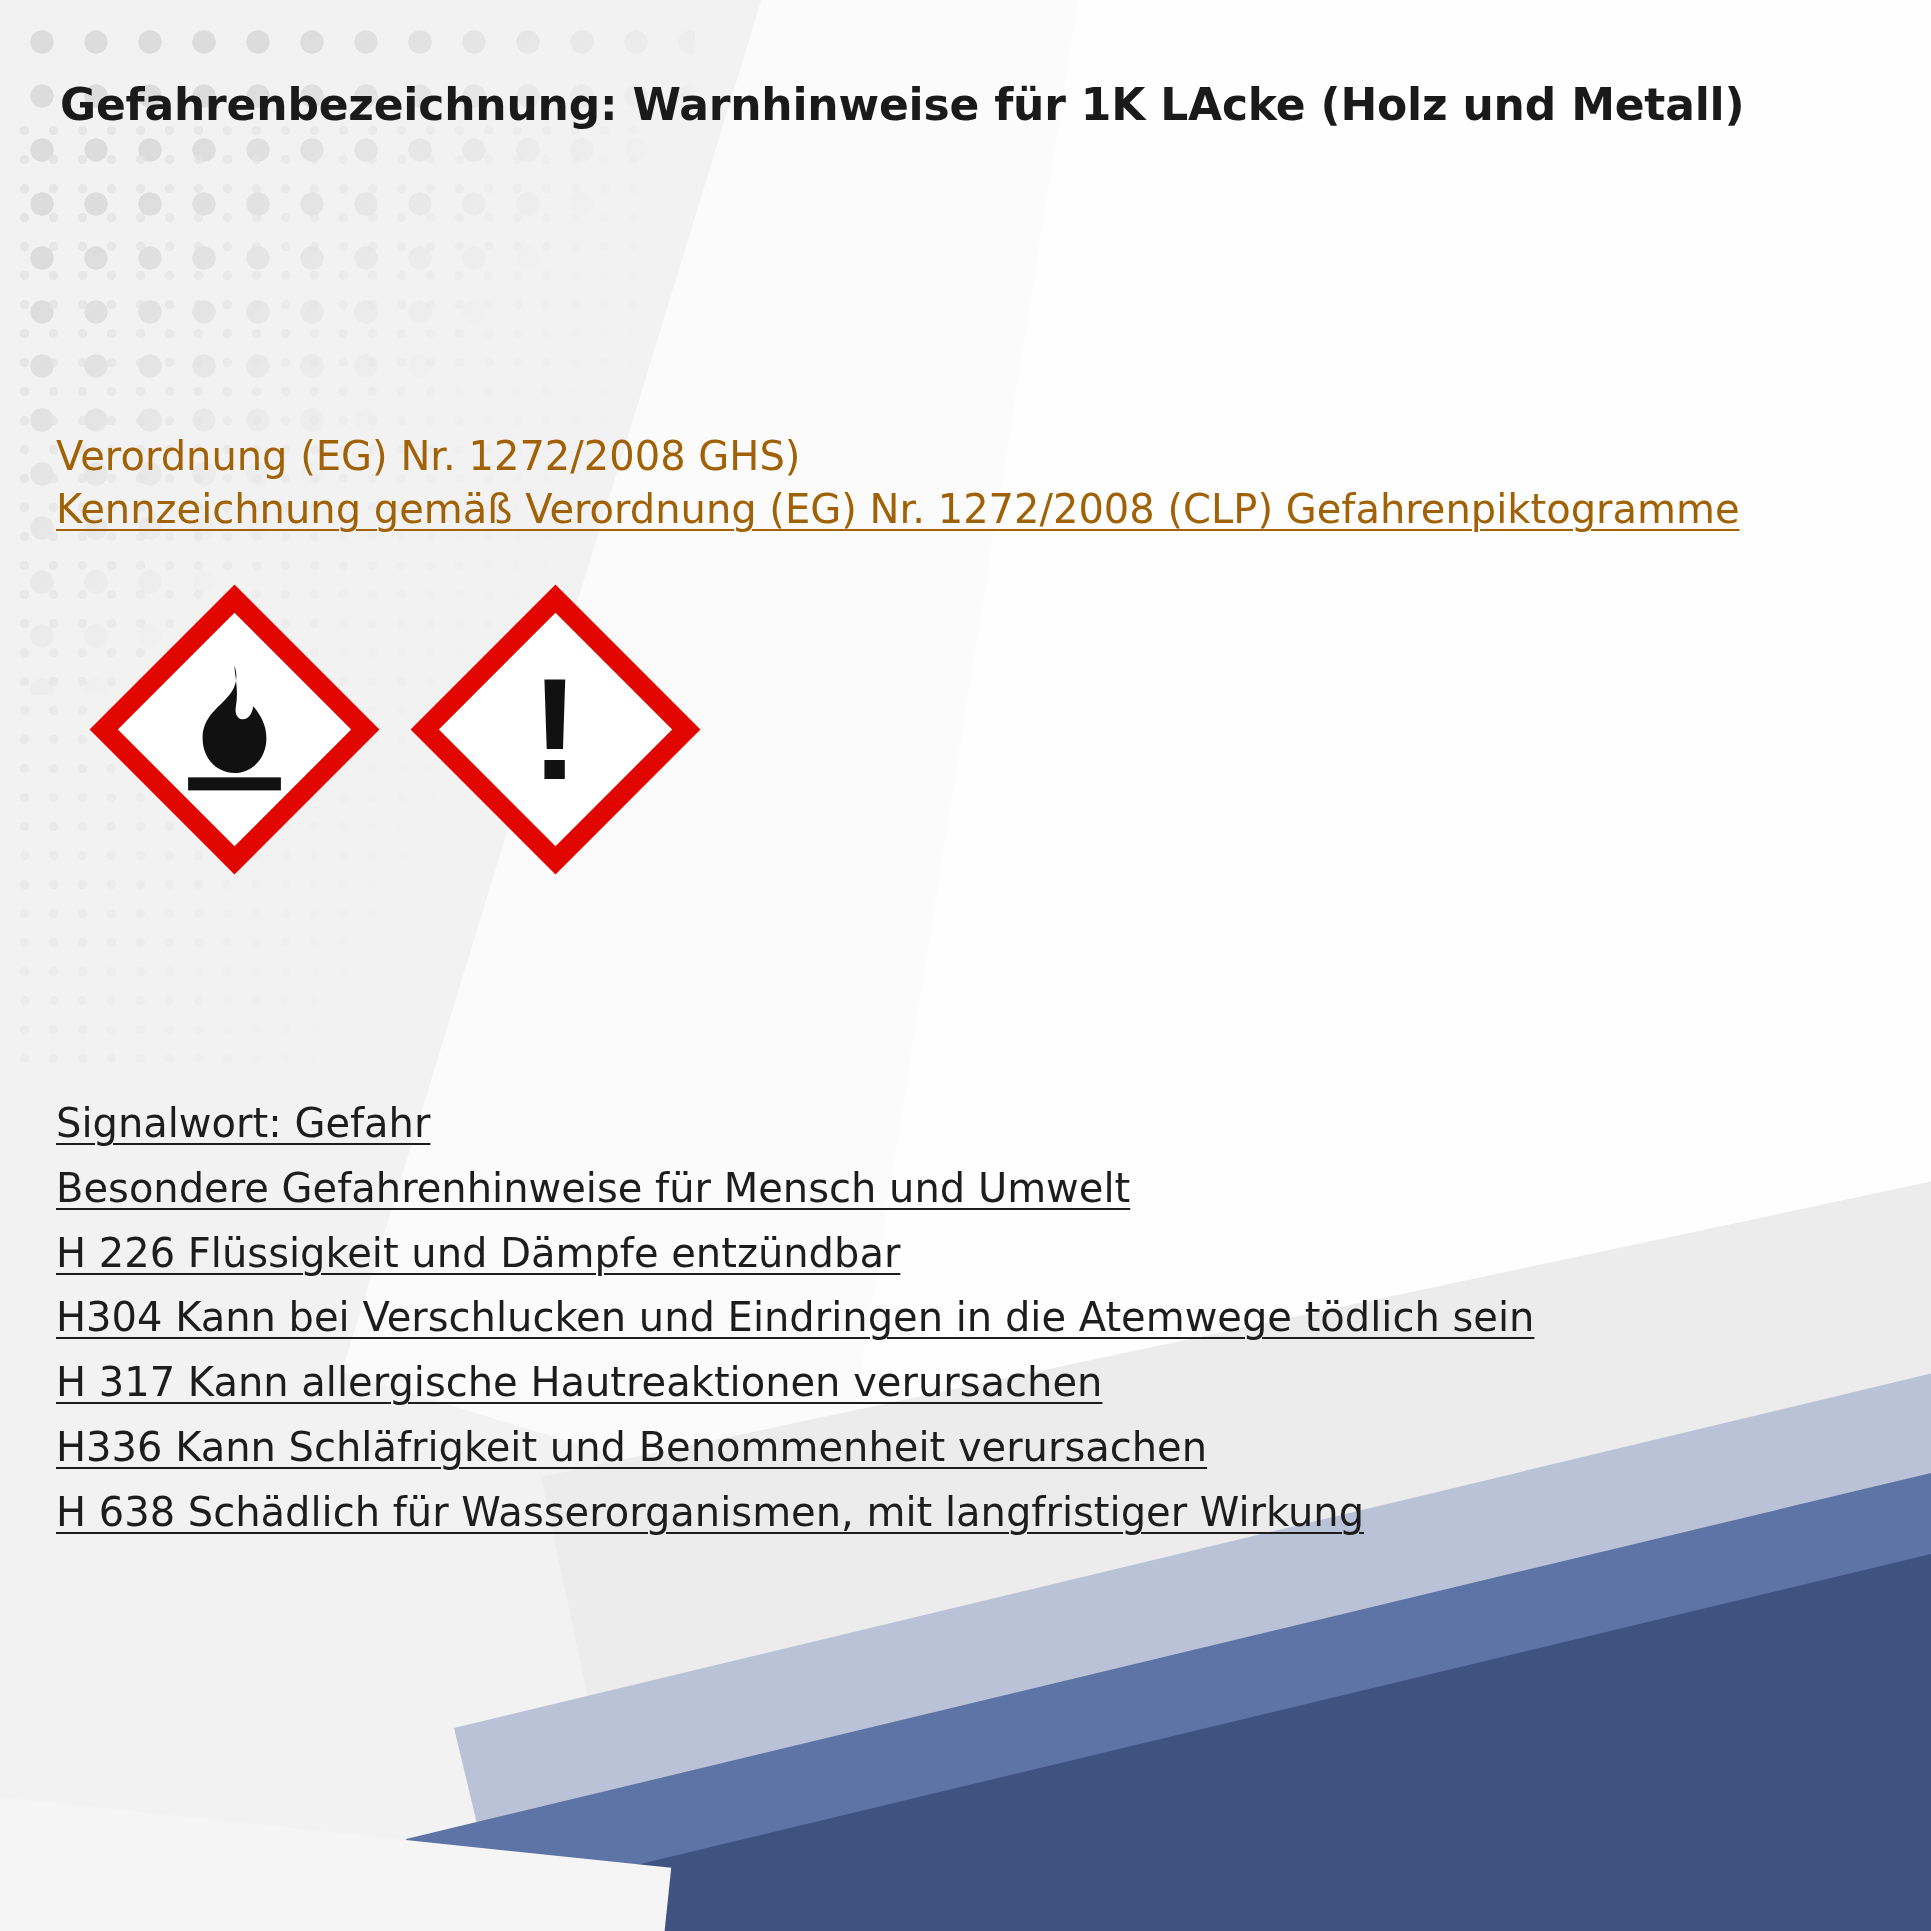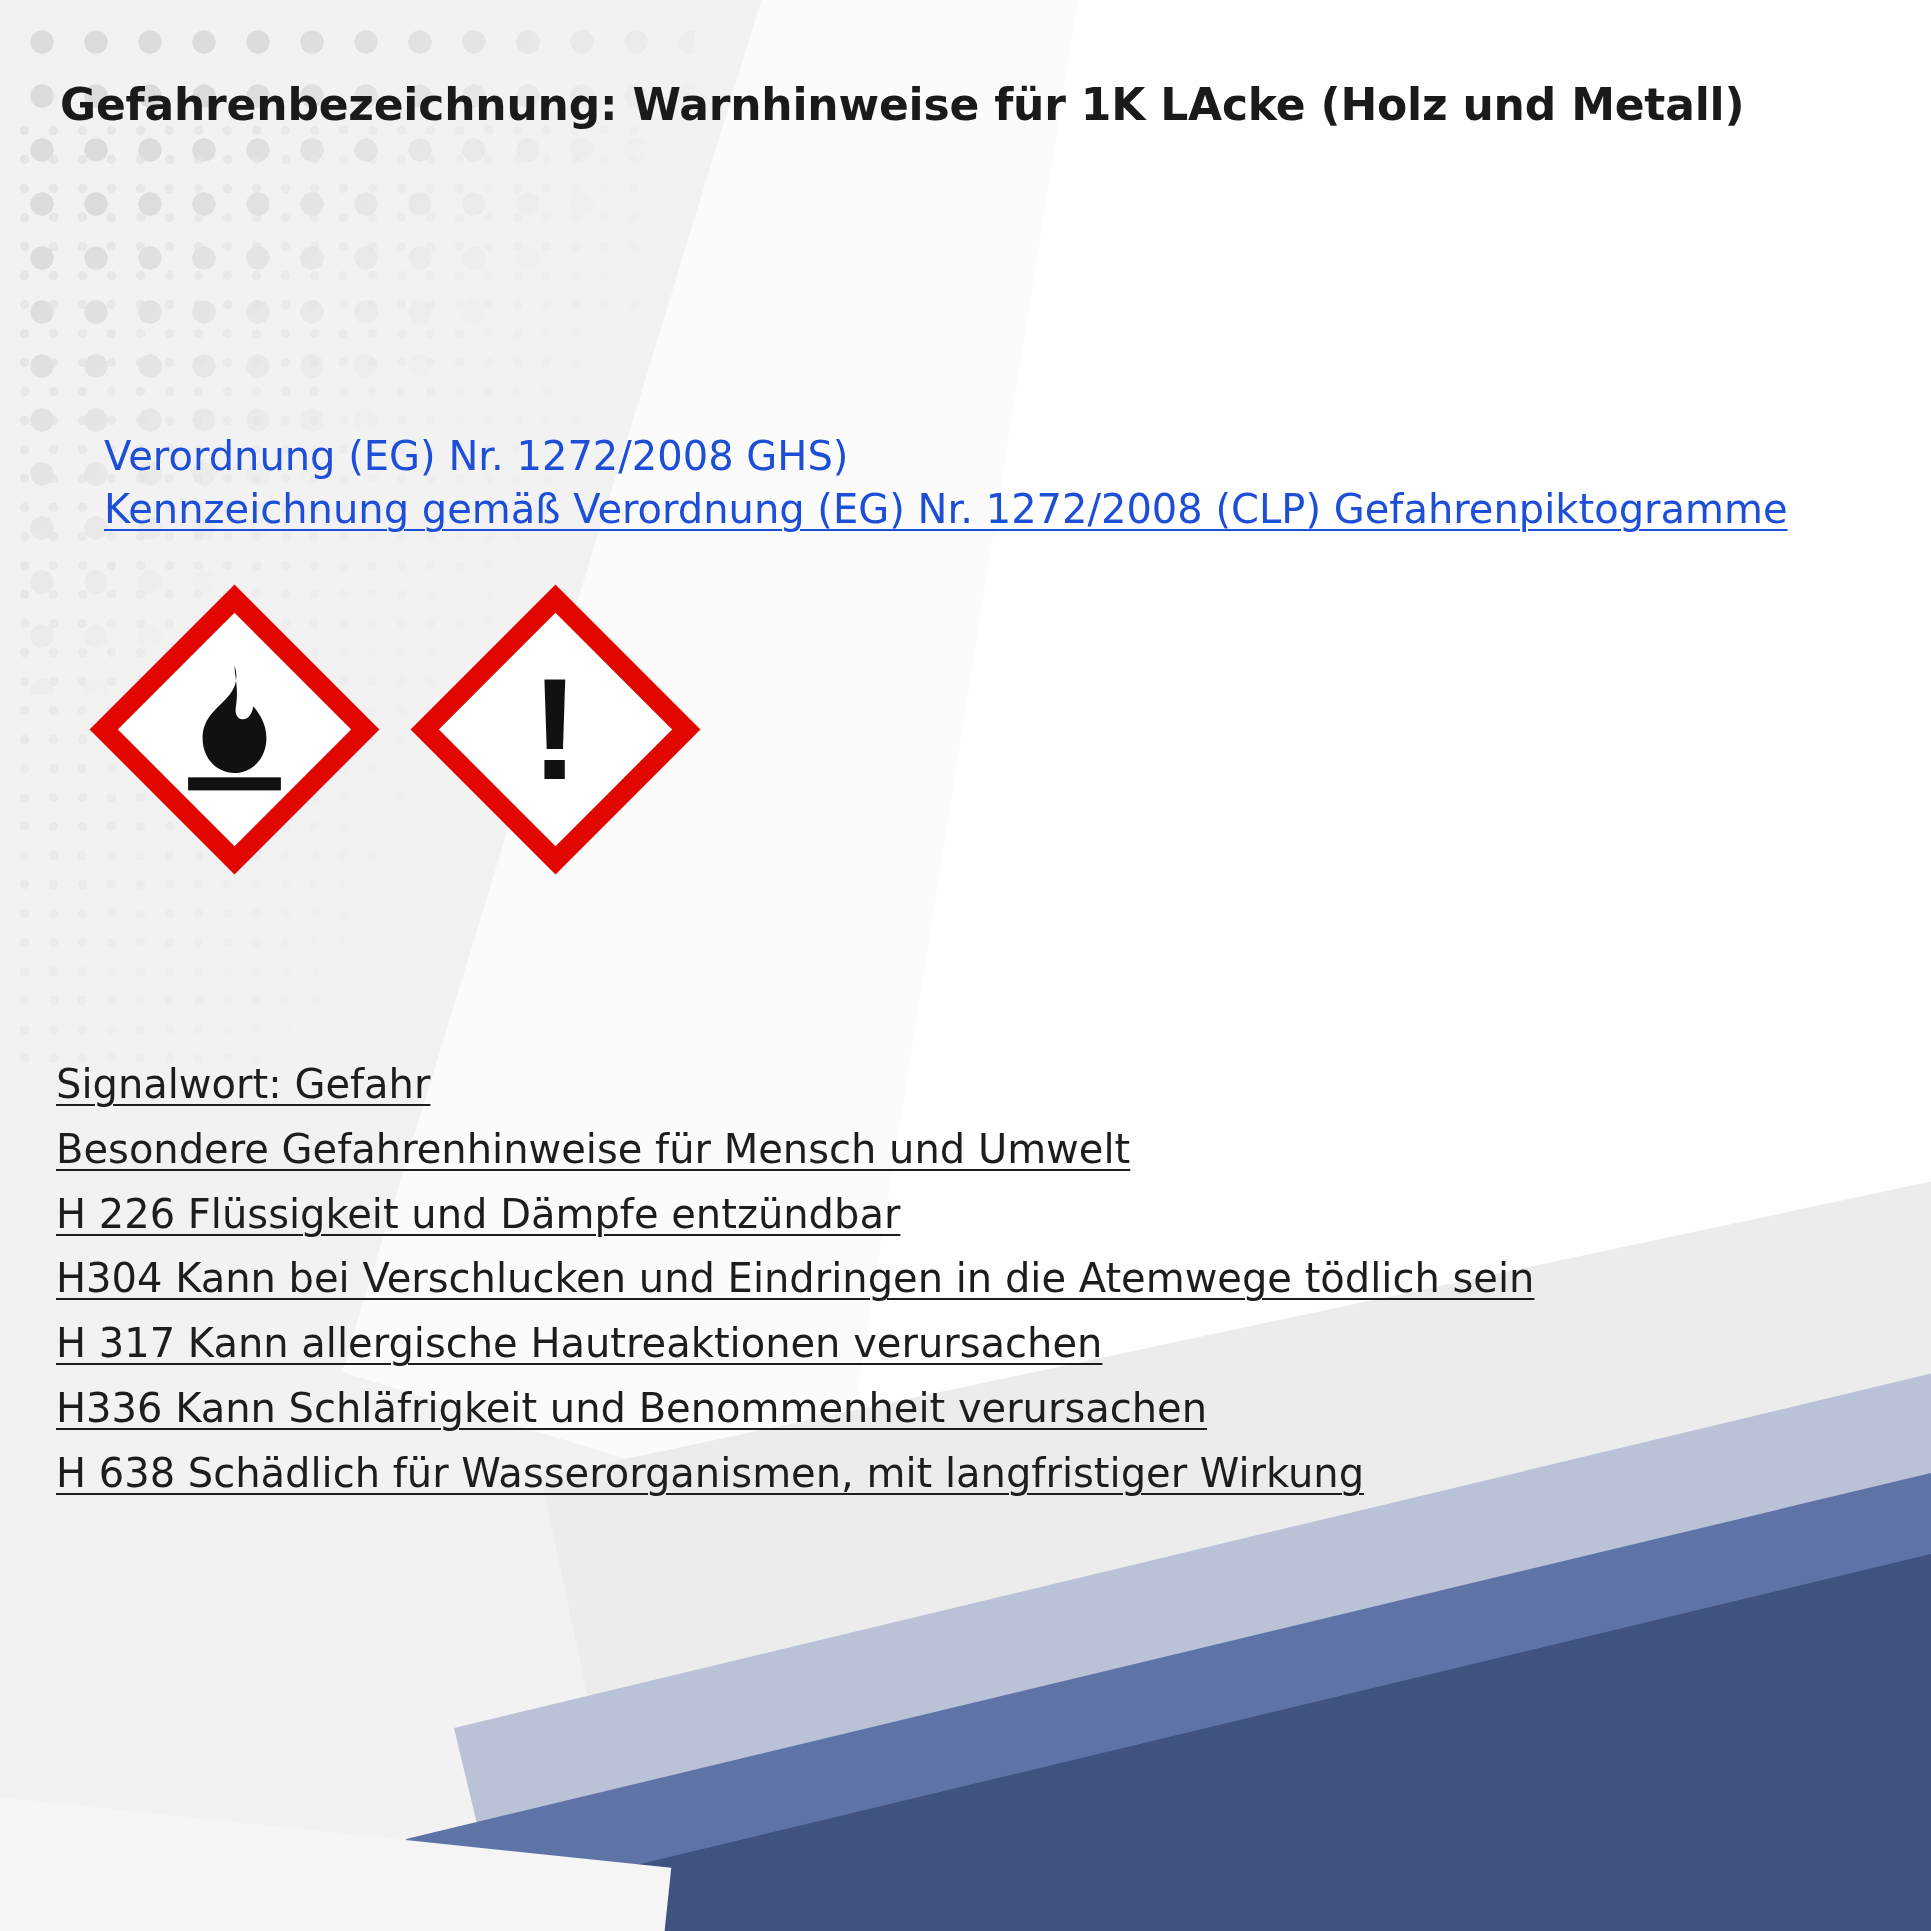--- a/index.html
+++ b/index.html
@@ -147,24 +147,23 @@
   }
 
   .para-block {
     position: absolute;
     left: 56px;
     top: 430px;
     width: 1834px;
   }
   .line {
     font-size: 40px;
-    color: #1d4ed8;
+    color: #a16207;
     line-height: 1.32;
     white-space: nowrap;
-    margin-left: 48px;
   }
   .line.underline {
     text-decoration: underline;
     text-underline-offset: 5.8px;
     text-decoration-thickness: 1.9px;
   }
 
   
   .pictos {
     position: absolute;
@@ -208,21 +207,21 @@
     font-size: 145px;
     font-weight: bold;
     line-height: 1;
     color: #111111;
     font-family: "Liberation Sans", sans-serif;
   }
 
   .hazard-block {
     position: absolute;
     left: 56px;
-    top: 1052px;
+    top: 1091px;
     width: 1834px;
   }
   .hazard-line {
     font-size: 40px;
     color: #1d1d1d;
     line-height: 1.62;
     white-space: nowrap;
     text-decoration: underline;
     text-underline-offset: 5.8px;
     text-decoration-thickness: 1.9px;

